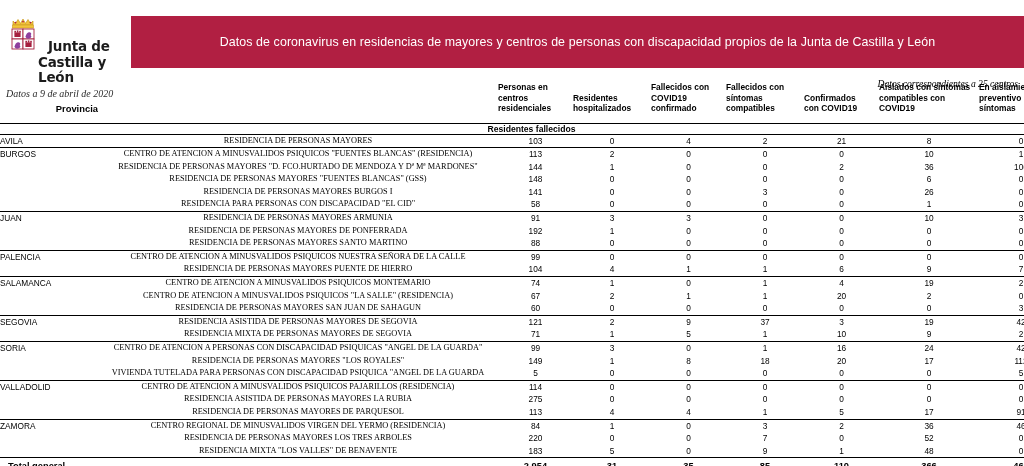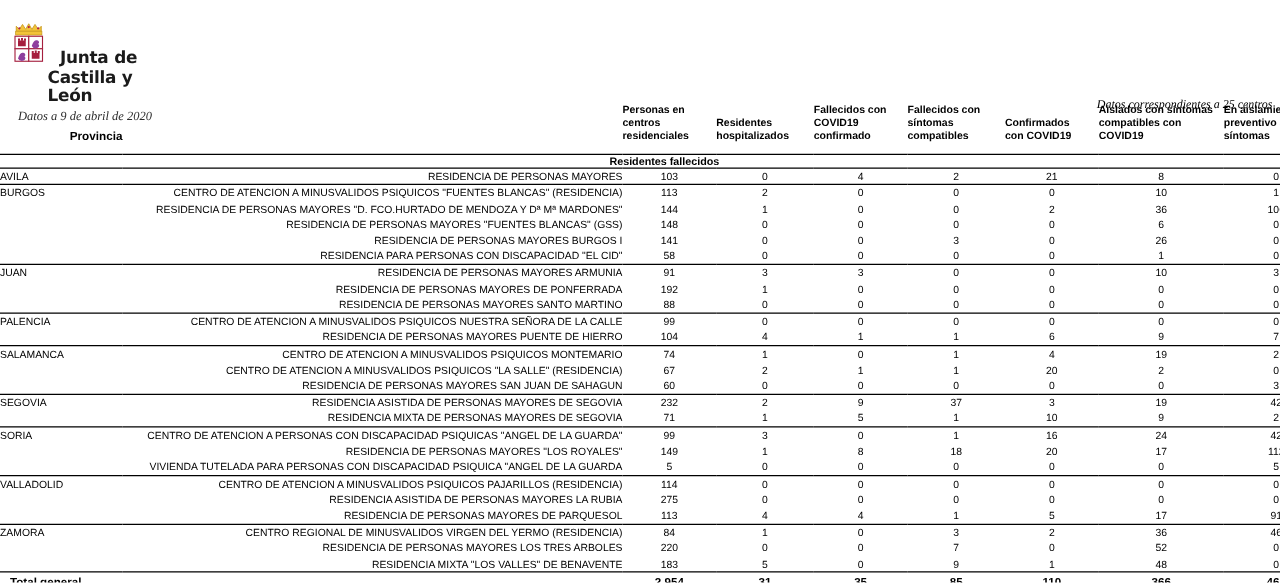--- a/index.html
+++ b/index.html
@@ -56,21 +56,20 @@
     margin-top: -1px;
     margin-left: 32px;
   }
   .date-note {
     font-family: "Liberation Serif", serif;
     font-style: italic;
     font-size: 10px;
     color: #2b2b2b;
     margin-top: 3px;
     white-space: nowrap;
-    text-align: center;
   }
 
   .banner {
     position: absolute;
     left: 131px;
     top: 16px;
     right: 0px;
     height: 52px;
     background: #b11f42;
     display: flex;
@@ -149,24 +148,25 @@
     line-height: 12.6px;
   }
   td.prov {
     padding-left: 8px;
     text-align: left;
     font-size: 8.3px;
     white-space: nowrap;
   }
   td.cent {
     padding-left: 4px;
-    text-align: right;
+    text-align: center;
     font-size: 8.3px;
     white-space: nowrap;
     overflow: hidden;
+    font-family: Liberation Serif, serif;
   }
   td.num {
     text-align: center;
     font-size: 8.3px;
   }
   tr.group-start td {
     border-top: 0.9px solid #000;
   }
   tr.total td {
     font-weight: bold;
@@ -218,20 +218,23 @@
         </svg>
       </span>
       <span class="brand-text">
         <span class="l1">Junta de</span>
       </span>
     </div>
     <div class="brand-line2">Castilla y León</div>
     <div class="date-note">Datos a 9 de abril de 2020</div>
   </div>
 
+  <div class="banner">
+    <span class="banner-title">Datos de coronavirus en residencias de mayores y centros de personas con discapacidad propios de la Junta de Castilla y León</span>
+  </div>
 
   <div class="centros-note">Datos correspondientes a 25 centros</div>
 </div>
 
 <table class="grid">
   <colgroup>
     <col class="c-prov">
       <col class="c-cent">
     <col class="c-num">
       <col class="c-num2">
@@ -437,21 +440,21 @@
         <td class="num">0</td>
         <td class="num">0</td>
         <td class="num">0</td>
         <td class="num">0</td>
         <td class="num">0</td>
         <td class="num">3</td>
       </tr>
       <tr class="data group-start">
         <td class="prov">SEGOVIA</td>
         <td class="cent">RESIDENCIA ASISTIDA DE PERSONAS MAYORES DE SEGOVIA</td>
-        <td class="num">232</td>
+        <td class="num">121</td>
         <td class="num">2</td>
         <td class="num">9</td>
         <td class="num">37</td>
         <td class="num">3</td>
         <td class="num">19</td>
         <td class="num">42</td>
       </tr>
       <tr class="data">
         <td class="prov"></td>
         <td class="cent">RESIDENCIA MIXTA DE PERSONAS MAYORES DE SEGOVIA</td>

